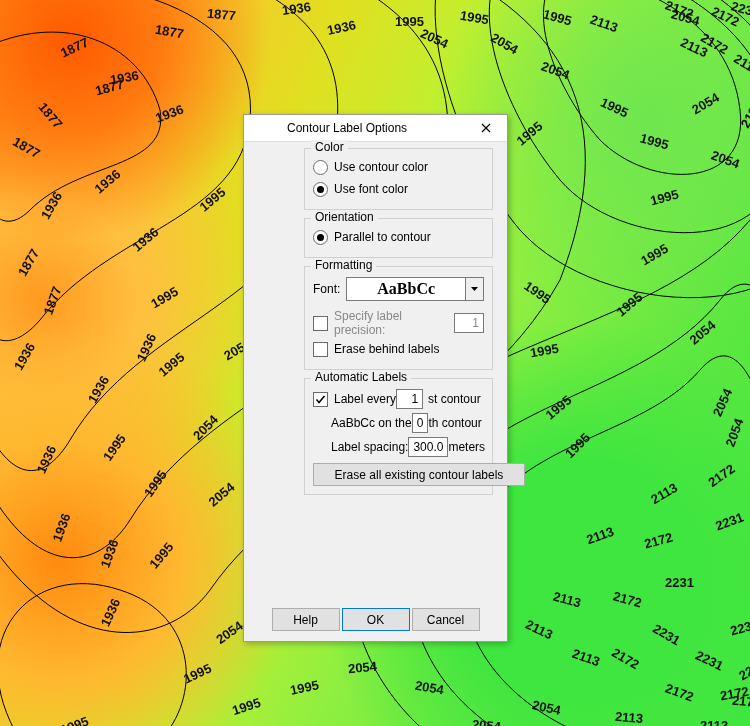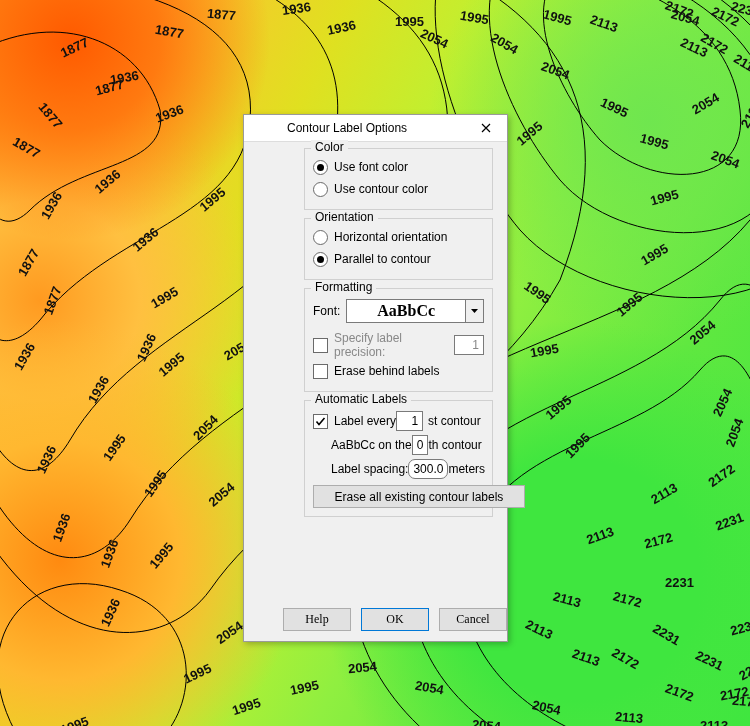--- a/index.html
+++ b/index.html
@@ -31,21 +31,21 @@
   .dis{color:#888;}
   .dis .textin{color:#888;}
   .fontrow{display:flex;align-items:center;}
   .fontprev{flex:1;height:22px;border:1px solid #7a7a7a;background:#fff;margin:0 0 0 6px;display:flex;align-items:center;justify-content:center;font-family:'Times New Roman',serif;font-weight:bold;font-size:16px;}
   .dropbtn{width:17px;height:22px;border:1px solid #7a7a7a;border-left:none;background:#efefef;display:flex;align-items:center;justify-content:center;}
   .dropbtn svg{width:7px;height:4px;}
   .autorow{display:flex;align-items:center;margin:4px 0;}
   .autorow .lab{flex:0 0 auto;}
   .btn{height:21px;border:1px solid #adadad;background:#e1e1e1;display:inline-flex;align-items:center;justify-content:center;font-size:12px;}
   .erasebtn{width:210px;margin:6px auto 0 auto;display:flex;}
-  .btnrow{position:absolute;left:0;bottom:10px;width:100%;display:flex;justify-content:flex-end;gap:10px;font-family:Liberation Serif, serif;}
+  .btnrow{position:absolute;left:0;bottom:10px;width:100%;display:flex;justify-content:center;gap:2px;}
   .btnrow .btn{width:66px;}
   .btn.default{border:1px solid #0078d7;}
   .indent{margin-left:18px;}
 </style>
 </head>
 <body>
 
 <div class="map">
   <svg width="750" height="726">
     <g fill="none" stroke="#000" stroke-width="1">
@@ -165,35 +165,31 @@
       <svg viewBox="0 0 10 10">
           <path d="M1 1 L9 9 M9 1 L1 9" stroke="#000" stroke-width="1.2"></path>
         </svg>
     </span>
   </div>
   <div class="body">
 
     <div class="grp">
       <span class="legend">Color</span>
       <div class="row">
+        <span class="radio"></span>
+        <span>Use contour color</span>
+      </div>
+      <div class="row">
         <span class="radio sel"></span>
         <span>Use font color</span>
       </div>
-      <div class="row">
-        <span class="radio"></span>
-        <span>Use contour color</span>
-      </div>
     </div>
 
     <div class="grp">
       <span class="legend">Orientation</span>
-      <div class="row">
-        <span class="radio"></span>
-        <span>Horizontal orientation</span>
-      </div>
       <div class="row">
         <span class="radio sel"></span>
         <span>Parallel to contour</span>
       </div>
     </div>
 
     <div class="grp">
       <span class="legend">Formatting</span>
       <div class="fontrow" style="margin:4px 0 8px 0;">
         <span>Font:</span>
@@ -232,21 +228,21 @@
       <div class="autorow indent">
         <span class="lab">AaBbCc on the</span>
         <span style="flex:1"></span>
         <span class="textin" style="width:28px;justify-content:flex-end;">0</span>
         <span style="width:8px"></span>
         <span class="lab" style="width:56px;">th contour</span>
       </div>
       <div class="autorow indent">
         <span class="lab">Label spacing:</span>
         <span style="flex:1"></span>
-        <span class="textin" style="width:40px;border-radius:7px;">300.0</span>
+        <span class="textin" style="width:40px;">300.0</span>
         <span style="width:8px"></span>
         <span class="lab" style="width:56px;">meters</span>
       </div>
       <div class="btn erasebtn">
         <span>Erase all existing contour labels</span>
       </div>
     </div>
 
   </div>
   <div class="btnrow">

